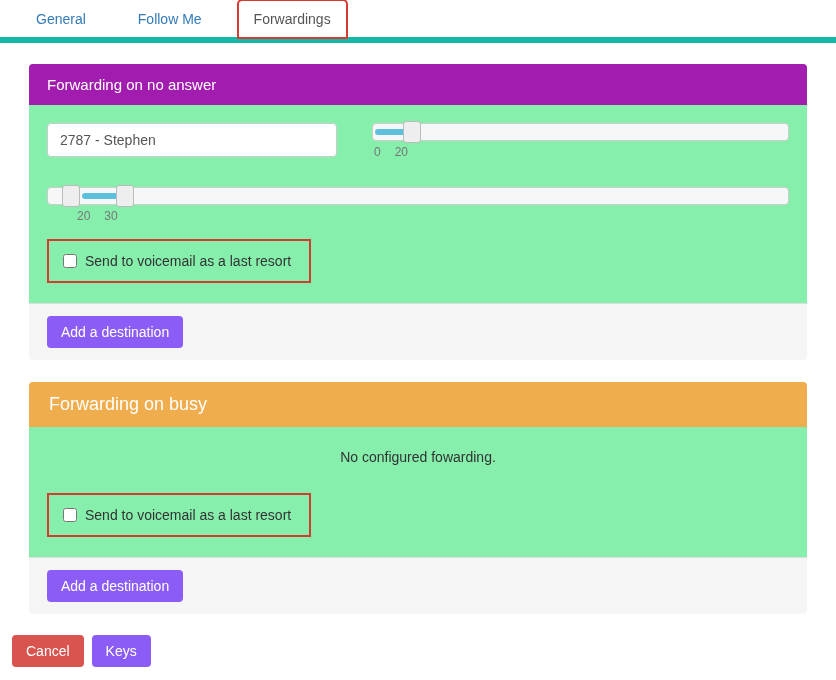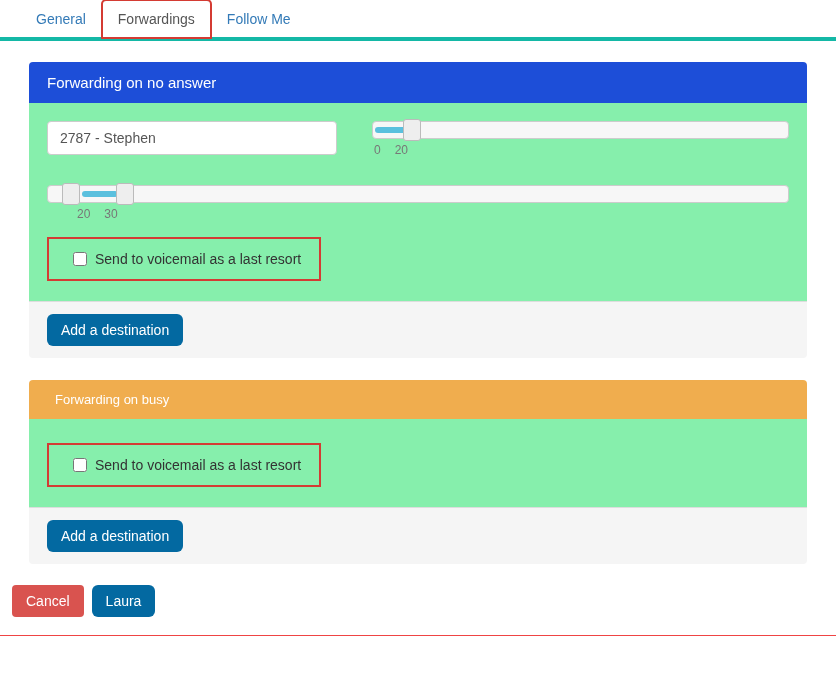--- a/index.html
+++ b/index.html
@@ -1,50 +1,50 @@
 <!DOCTYPE html>
 <html><head>
   <meta charset="utf-8">
   <style>
     * { box-sizing: border-box; margin: 0; padding: 0; }
     body { font-family: -apple-system, "Helvetica Neue", Arial, sans-serif; font-size: 14px; color: #333; background: #fff; width: 836px; }
-    .tabs { display: flex; border-bottom: 4px solid #14b8a6; padding-left: 20px; }
+    .tabs { display: flex; border-bottom: 6px solid #14b8a6; padding-left: 20px; gap: 20px; }
     .tab { padding: 10px 15px; color: #337ab7; cursor: pointer; border: 1px solid transparent; border-bottom: none; margin-bottom: -1px; }
     .tab.active { color: #555; border: 1px solid #ddd; border-bottom: 1px solid #fff; border-radius: 4px 4px 0 0; }
     .tab.highlight-red { outline: 2px solid #d43b33; outline-offset: -1px; }
     .panel { margin: 20px 28px 20px 28px; border: 1px solid transparent; border-radius: 4px; }
-    .panel-primary .panel-header { background: #1d4ed8; color: #fff; padding: 12px 18px; border-radius: 4px 4px 0 0; font-size: 15px; }
-    .panel-warning .panel-header { background: #f0ad4e; color: #fff; padding: 12px 26px; border-radius: 4px 4px 0 0; font-size: 13px; }
+    .panel-primary .panel-header { background: #a21caf; color: #fff; padding: 12px 18px; border-radius: 4px 4px 0 0; font-size: 15px; }
+    .panel-warning .panel-header { background: #f0ad4e; color: #fff; padding: 12px 20px; border-radius: 4px 4px 0 0; font-size: 18px; }
     .panel-body { background: #86efac; padding: 18px; }
     .panel-footer { background: #f5f5f5; padding: 12px 18px; border-top: 1px solid #ddd; border-radius: 0 0 4px 4px; }
     .row { display: flex; align-items: flex-start; margin-bottom: 28px; }
     .input-col { width: 290px; margin-right: 35px; }
     .slider-col { flex: 1; }
     .form-control { width: 100%; height: 34px; padding: 6px 12px; border: 1px solid #ccc; border-radius: 4px; font-size: 14px; color: #555; }
     .slider-wrap { position: relative; width: 100%; height: 18px; border: 1px solid #ccc; border-radius: 4px; background: #f7f7f7; }
     .slider-fill { position: absolute; top: 50%; transform: translateY(-50%); height: 6px; background: #5bc0de; border-radius: 3px; }
     .slider-handle { position: absolute; top: -3px; width: 18px; height: 22px; background: #eee; border: 1px solid #bbb; border-radius: 3px; }
     .slider-labels { display: flex; justify-content: flex-start; gap: 14px; font-size: 12px; color: #777; margin-top: 4px; padding-left: 2px; }
     .checkbox-row { display: flex; align-items: center; padding: 6px 8px; }
     .checkbox-row input { width: 14px; height: 14px; margin-right: 8px; }
     .checkbox-row label { color: #333; }
-    .highlight-box { border: 2px solid #d43b33; display: inline-flex; padding: 6px 10px 6px 16px; margin: 6px 0 2px 0; }
+    .highlight-box { border: 2px solid #d43b33; display: inline-flex; padding: 6px 10px 6px 6px; margin: 6px 0 2px 0; }
     .btn { display: inline-block; padding: 8px 14px; border: none; border-radius: 4px; color: #fff; font-size: 14px; cursor: pointer; }
-    .btn-success { background: #0369a1; border-radius: 6px; }
+    .btn-success { background: #8b5cf6; }
     .btn-danger { background: #d9534f; }
     .empty-msg { text-align: center; color: #333; padding: 4px 0 22px 0; }
     .bottom-actions { padding: 0 12px 18px 12px; display: flex; gap: 8px; border-bottom: 1px solid #ef4444; }
   </style>
 </head>
 <body>
 
 <div class="tabs">
   <div class="tab">General</div>
+  <div class="tab">Follow Me</div>
   <div class="tab active highlight-red">Forwardings</div>
-  <div class="tab">Follow Me</div>
 </div>
 
 <div class="panel panel-primary">
   <div class="panel-header">Forwarding on no answer</div>
   <div class="panel-body">
 
     <div class="row">
       <div class="input-col">
         <input class="form-control" value="2787 - Stephen" style="">
       </div>
@@ -83,28 +83,29 @@
 
   </div>
   <div class="panel-footer">
     <button class="btn btn-success">Add a destination</button>
   </div>
 </div>
 
 <div class="panel panel-warning">
   <div class="panel-header">Forwarding on busy</div>
   <div class="panel-body">
+    <div class="empty-msg">No configured fowarding.</div>
     <div class="highlight-box">
       <div class="checkbox-row">
         <input type="checkbox" style="">
         <label>Send to voicemail as a last resort</label>
       </div>
     </div>
   </div>
   <div class="panel-footer">
     <button class="btn btn-success">Add a destination</button>
   </div>
 </div>
 
 <div class="bottom-actions">
   <button class="btn btn-danger">Cancel</button>
-  <button class="btn btn-success">Laura</button>
+  <button class="btn btn-success">Keys</button>
 </div>
 
 </body></html>

